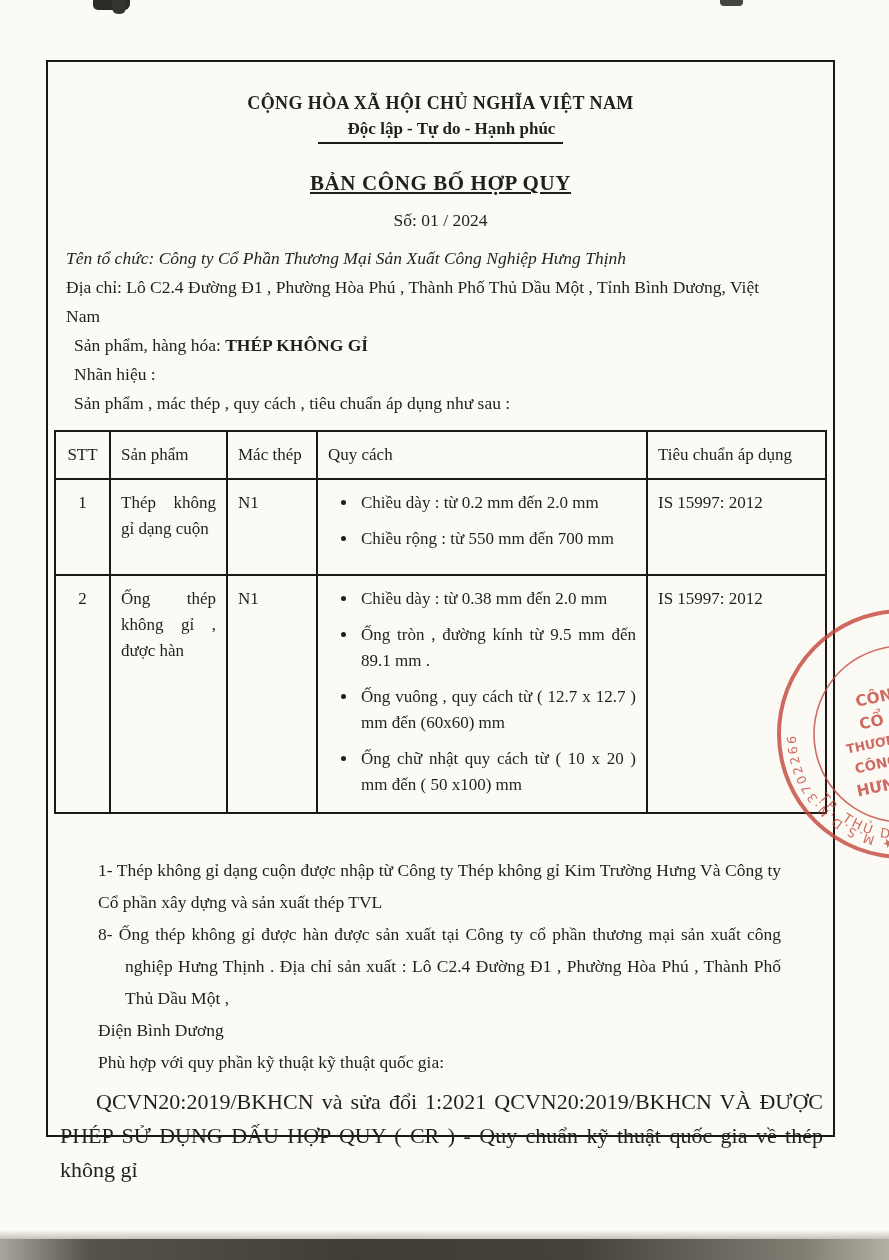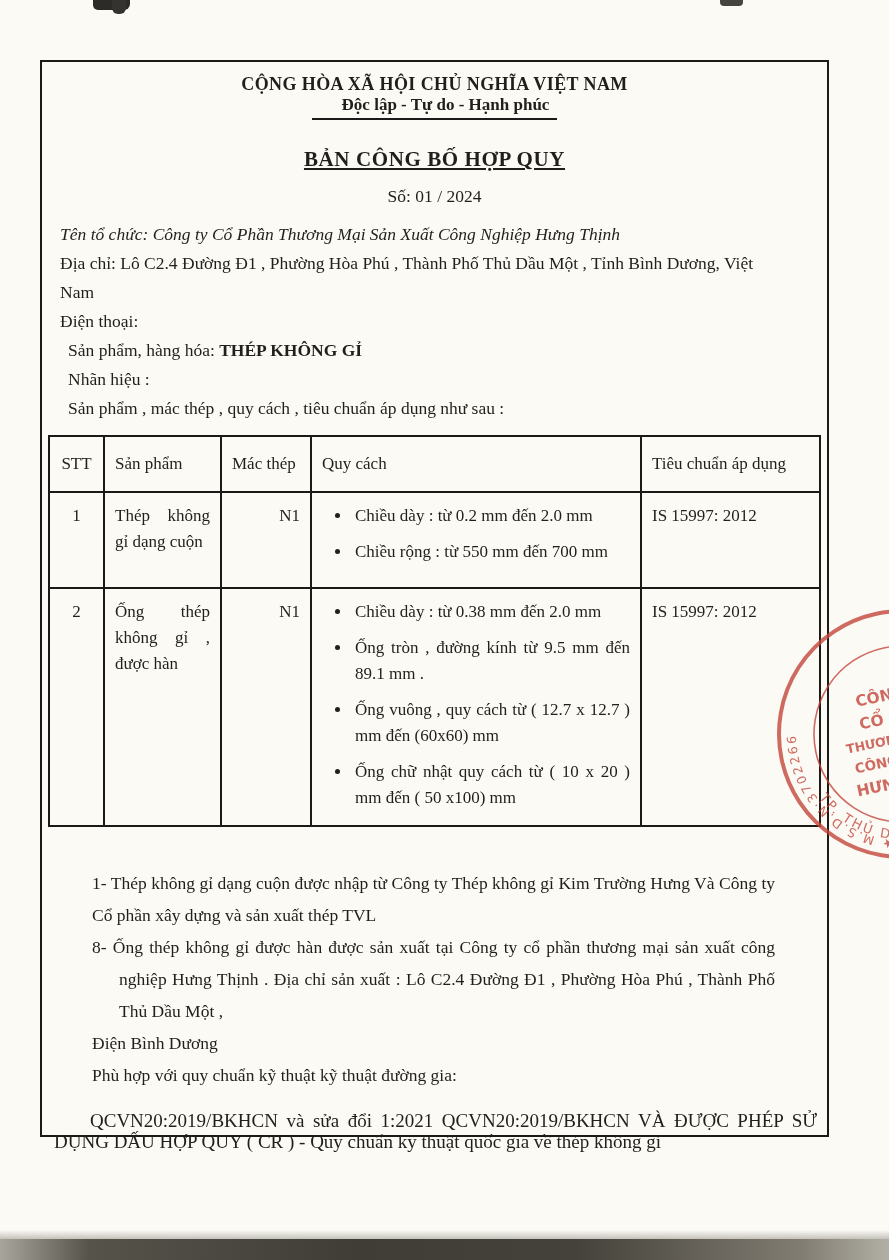--- a/index.html
+++ b/index.html
@@ -5,67 +5,67 @@
   * { margin:0; padding:0; box-sizing:border-box; }
   html,body { width:889px; height:1260px; }
   body {
     position:relative;
     background:#fbfaf5;
     overflow:hidden;
     font-family:"Liberation Serif", serif;
     color:#211f1b;
   }
   .frame {
-    position:absolute; left:40px; top:60px;
+    position:absolute; left:46px; top:60px;
     width:789px; height:1077px;
     border:2px solid #1b1a18;
-    padding:10px 6px 0 6px;
+    padding:29px 6px 0 6px;
     background:transparent;
   }
   .nat-line1 { text-align:center; font-weight:bold; font-size:18px; letter-spacing:.4px; margin-top:2px; }
-  .nat-line2 { text-align:center; font-weight:bold; font-size:17px; }
+  .nat-line2 { text-align:center; font-weight:bold; font-size:17px; margin-top:5px; }
   .nat-line2 span { display:inline-block; border-bottom:2px solid #1b1a18; padding:0 8px 3px 30px; }
   .doc-title { text-align:center; font-weight:bold; font-size:21px; letter-spacing:.6px; margin-top:27px;text-decoration:underline; }
   .doc-no { text-align:center; font-size:17.5px; margin-top:14px; }
 
   .para { font-size:17.5px; line-height:29px; padding:0 58px 0 12px; }
   .para.first { margin-top:13px;font-style:italic; }
   .para.indented { padding-left:20px; }
   .bold { font-weight:bold; }
 
   table.spec {
     width:100%;
     border-collapse:collapse;
     margin-top:12px;
     font-size:17px;
     table-layout:fixed;
   }
   table.spec th, table.spec td { border:2px solid #1b1a18; }
   table.spec th {
     font-weight:normal; text-align:left; vertical-align:middle;
-    height:56px; padding:4px 10px;
+    height:48px; padding:4px 10px;
   }
   table.spec th.center { text-align:center; }
   table.spec td { vertical-align:top; padding:10px 10px; line-height:26px; }
   td.cell-stt { text-align:center; }
-  td.cell-mac { text-align:right; }
+  td.cell-mac { text-align:left; }
   td.cell-sp { text-align:justify; }
   .row-1 td { height:96px; }
   .row-2 td { height:238px; }
   ul.quycach { margin:0; padding-left:30px; text-align:justify; }
   ul.quycach li { margin-bottom:10px; padding-left:3px; }
   ul.quycach li:last-child { margin-bottom:0; }
 
   .notes { margin-top:40px; padding:0 46px 0 44px; font-size:17.5px; line-height:32px; text-align:justify; }
   .notes p { margin:0; }
   .note-hang { padding-left:27px; text-indent:-27px; margin-top:4px; }
   .note-plain { margin-top:2px; }
   .qcvn {
-    margin-top:19px; padding:0 4px 0 6px;
-    font-size:19px; line-height:21px;
+    margin-top:7px; padding:0 4px 0 6px;
+    font-size:22px; line-height:34px;
     text-indent:36px; text-align:justify;
   }
 
   
   .stamp { position:absolute; left:752px; top:582px; z-index:5; pointer-events:none; }
   .stamp text { font-family:"DejaVu Sans", sans-serif; }
 
   
   .mark-top-left  { position:absolute; left:93px;  top:0; width:37px; height:10px; background:#2c2b28; border-radius:0 0 6px 5px; }
   .mark-top-left2 { position:absolute; left:112px; top:0; width:14px; height:14px; background:#343330; border-radius:0 0 6px 6px; }
@@ -87,21 +87,20 @@
   <div class="nat-line1">CỘNG HÒA XÃ HỘI CHỦ NGHĨA VIỆT NAM</div>
   <div class="nat-line2">
     <span>Độc lập - Tự do - Hạnh phúc</span>
   </div>
 
   <div class="doc-title">BẢN CÔNG BỐ HỢP QUY</div>
   <div class="doc-no">Số: 01 / 2024</div>
 
   <div class="para first">Tên tổ chức: Công ty Cổ Phần Thương Mại Sản Xuất Công Nghiệp Hưng Thịnh</div>
   <div class="para">Địa chỉ: Lô C2.4 Đường Đ1 , Phường Hòa Phú , Thành Phố Thủ Dầu Một , Tỉnh Bình Dương, Việt Nam</div>
-  <div class="para">Điện thoại:</div>
   <div class="para indented"><span>Sản phẩm, hàng hóa: </span><span class="bold">THÉP KHÔNG GỈ</span></div>
   <div class="para indented">Nhãn hiệu :</div>
   <div class="para indented">Sản phẩm , mác thép , quy cách , tiêu chuẩn áp dụng như sau :</div>
 
   <table class="spec">
     <colgroup>
       <col style="width:55px">
         <col style="width:117px">
         <col style="width:90px">
         <col style="width:330px">
@@ -143,21 +142,21 @@
         </td>
         <td>IS 15997: 2012</td>
       </tr>
     </tbody>
   </table>
 
   <div class="notes">
     <p>1-  Thép không gỉ dạng cuộn được nhập từ Công ty Thép không gỉ Kim Trường Hưng Và Công ty Cổ phần xây dựng và sản xuất thép TVL</p>
     <p class="note-hang">8-  Ống thép không gỉ được hàn được sản xuất tại Công ty cổ phần thương mại sản xuất công nghiệp Hưng Thịnh . Địa chỉ sản xuất : Lô C2.4 Đường Đ1 , Phường Hòa Phú , Thành Phố Thủ Dầu Một ,</p>
     <p class="note-plain">Điện Bình Dương</p>
-    <p class="note-plain">Phù hợp với quy chuẩn kỹ thuật kỹ thuật đường gia:</p>
+    <p class="note-plain">Phù hợp với quy phần kỹ thuật kỹ thuật quốc gia:</p>
   </div>
   <p class="qcvn">QCVN20:2019/BKHCN và sửa đổi 1:2021 QCVN20:2019/BKHCN VÀ ĐƯỢC PHÉP SỬ DỤNG DẤU HỢP QUY ( CR ) -  Quy chuẩn kỹ thuật quốc gia về thép không gỉ</p>
 
 </div>
 
 <svg class="stamp" width="300" height="310" viewBox="0 0 300 310">
   <defs>
     <path id="arc-left" d="M 150 258 A 106 106 0 0 1 44 152 A 106 106 0 0 1 150 46"></path>
     <path id="arc-bottom" d="M 50 182 A 104 104 0 0 0 250 182"></path>
   </defs>

